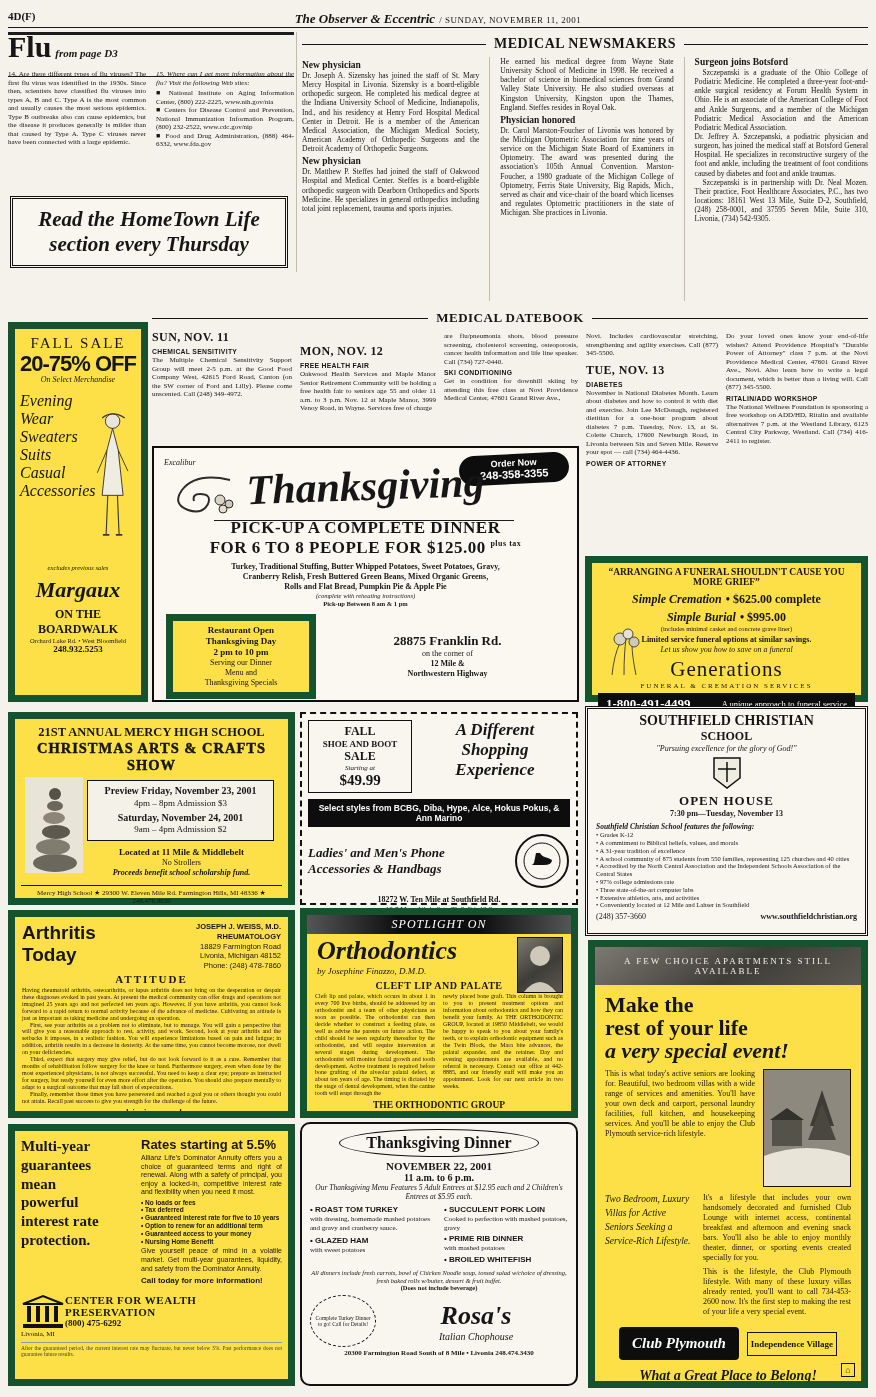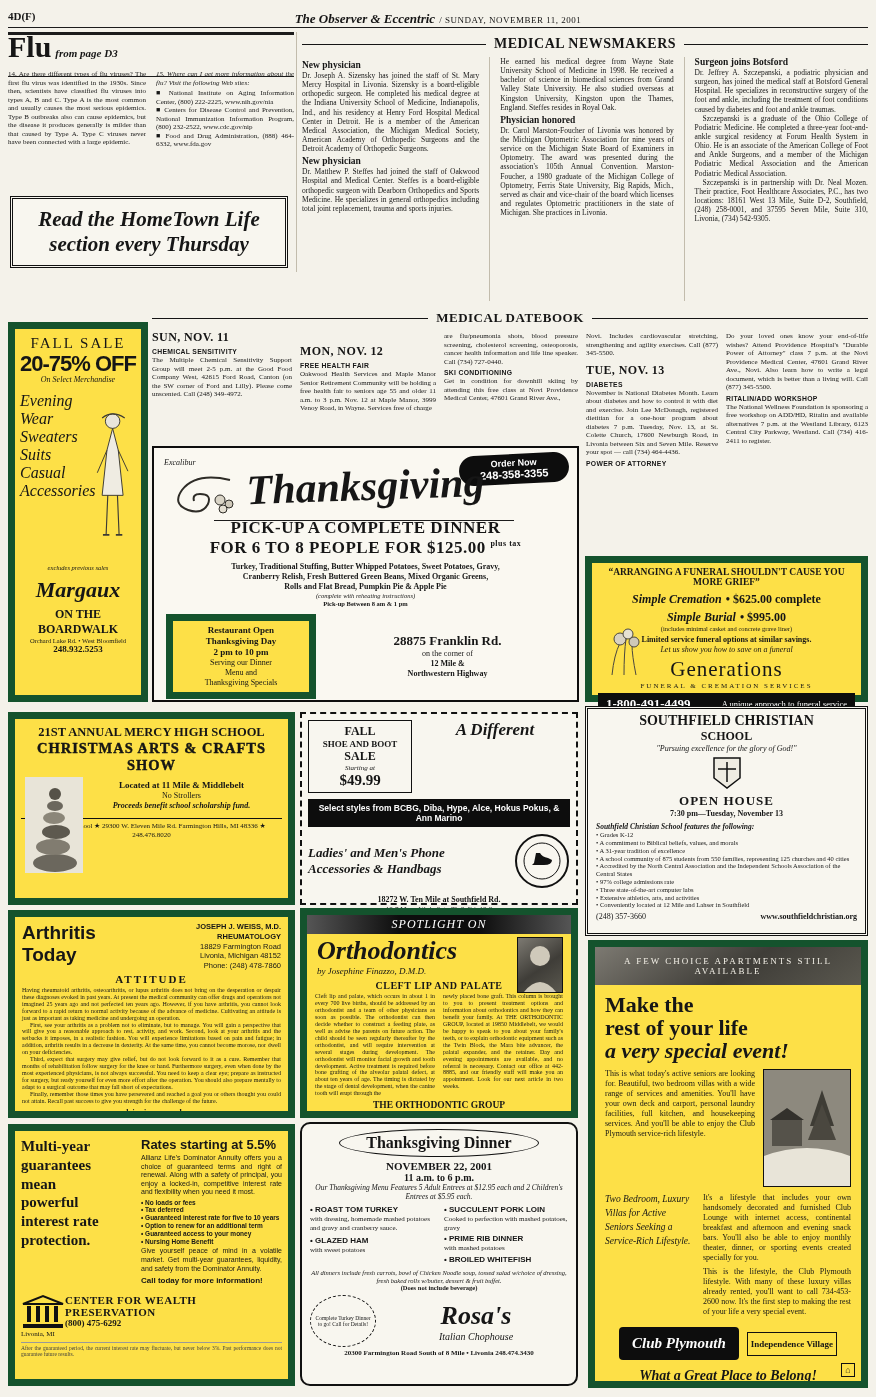--- a/index.html
+++ b/index.html
@@ -87,22 +87,22 @@
       </div>
       <div class="vline" style="position:static;height:244px"></div>
       <div style="width:178px">
         <div class="t75 j">He earned his medical degree from Wayne State University School of Medicine in 1998. He received a bachelor of science in biomedical sciences from Grand Valley State University. He also studied overseas at Kingston University, Kingston upon the Thames, England. Steffes resides in Royal Oak.</div>
         <div class="nh">Physician honored</div>
         <div class="t75 j">Dr. Carol Marston-Foucher of Livonia was honored by the Michigan Optometric Association for nine years of service on the Michigan State Board of Examiners in Optometry. The award was presented during the association's 105th Annual Convention. Marston-Foucher, a 1980 graduate of the Michigan College of Optometry, Ferris State University, Big Rapids, Mich., served as chair and vice-chair of the board which licenses and regulates Optometric practitioners in the state of Michigan. She practices in Livonia.</div>
       </div>
       <div class="vline" style="position:static;height:244px"></div>
       <div style="width:178px">
         <div class="nh" style="margin-top:0">Surgeon joins Botsford</div>
+        <div class="t75 j" style="text-indent:8px">Szczepanski is a graduate of the Ohio College of Podiatric Medicine. He completed a three-year foot-and-ankle surgical residency at Forum Health System in Ohio. He is an associate of the American College of Foot and Ankle Surgeons, and a member of the Michigan Podiatric Medical Association and the American Podiatric Medical Association.</div>
         <div class="t75 j">Dr. Jeffrey A. Szczepanski, a podiatric physician and surgeon, has joined the medical staff at Botsford General Hospital. He specializes in reconstructive surgery of the foot and ankle, including the treatment of foot conditions caused by diabetes and foot and ankle traumas.</div>
-        <div class="t75 j" style="text-indent:8px">Szczepanski is a graduate of the Ohio College of Podiatric Medicine. He completed a three-year foot-and-ankle surgical residency at Forum Health System in Ohio. He is an associate of the American College of Foot and Ankle Surgeons, and a member of the Michigan Podiatric Medical Association and the American Podiatric Medical Association.</div>
         <div class="t75 j" style="text-indent:8px">Szczepanski is in partnership with Dr. Neal Mozen. Their practice, Foot Healthcare Associates, P.C., has two locations: 18161 West 13 Mile, Suite D-2, Southfield, (248) 258-0001, and 37595 Seven Mile, Suite 310, Livonia, (734) 542-9305.</div>
       </div>
     </div>
   </div>
 
   <div class="abs banner" style="left:152px;top:310px;width:716px">
     <div class="ln"></div>
     <div class="b" style="font-size:13px;letter-spacing:.5px">MEDICAL DATEBOOK</div>
     <div class="ln"></div>
   </div>
@@ -237,37 +237,44 @@
       <rect x="0" y="0" width="58" height="96" fill="#e8e4d8"></rect>
       <ellipse cx="30" cy="86" rx="22" ry="9" fill="#6b675d"></ellipse>
       <ellipse cx="28" cy="70" rx="17" ry="8" fill="#817c70"></ellipse>
       <ellipse cx="31" cy="55" rx="14" ry="7" fill="#5d594f"></ellipse>
       <ellipse cx="29" cy="41" rx="11" ry="6" fill="#8b8679"></ellipse>
       <ellipse cx="30" cy="29" rx="8" ry="5" fill="#6b675d"></ellipse>
       <circle cx="30" cy="17" r="6" fill="#565248"></circle>
     </svg>
     <div class="c b" style="font-size:12.5px">21ST ANNUAL MERCY HIGH SCHOOL</div>
     <div class="c b" style="font-size:14.5px;letter-spacing:1px;-webkit-text-stroke:.4px #111">CHRISTMAS ARTS &amp; CRAFTS SHOW</div>
+    <div style="margin:6px 8px 0 66px;border:1px solid #111;padding:4px 2px;background:#f4f1e8">
+      <div class="c b t10">Preview Friday, November 23, 2001</div>
+      <div class="c t9">4pm – 8pm   Admission $3</div>
+      <div class="c b t10" style="margin-top:3px">Saturday, November 24, 2001</div>
+      <div class="c t9">9am – 4pm   Admission $2</div>
+    </div>
     <div class="c b t9" style="margin:6px 0 0 60px">Located at 11 Mile &amp; Middlebelt</div>
     <div class="c t8" style="margin-left:60px">No Strollers</div>
     <div class="c i b t8" style="margin-left:60px">Proceeds benefit school scholarship fund.</div>
     <div style="border-top:1px solid #111;margin-top:7px;padding-top:3px" class="c t7">Mercy High School ★ 29300 W. Eleven Mile Rd. Farmington Hills, MI 48336 ★ 248.476.8020</div>
   </div>
 
   <div class="abs" style="left:300px;top:712px;width:278px;height:193px;border:2px dashed #111;background:#f8f6ef;padding:6px">
     <div style="display:flex;gap:8px">
       <div class="c" style="width:104px;border:1px solid #111;padding:3px 0">
         <div class="b" style="font-size:12px">FALL</div>
         <div class="b" style="font-size:9px">SHOE AND BOOT</div>
         <div class="b" style="font-size:12px">SALE</div>
         <div class="i" style="font-size:7px">Starting at</div>
         <div class="b" style="font-size:15px">$49.99</div>
       </div>
       <div style="flex:1" class="c">
         <div class="script b" style="font-size:17px">A Different</div>
+        <div class="script b" style="font-size:17px">Shopping Experience</div>
       </div>
     </div>
     <div class="blackbar c b sans" style="font-size:8.5px;padding:4px 6px;margin-top:6px">Select styles from BCBG, Diba, Hype, Alce, Hokus Pokus, &amp; Ann Marino</div>
     <div style="display:flex;margin-top:6px;align-items:center">
       <div style="flex:1">
         <div class="script b" style="font-size:13px">Ladies' and Men's Phone</div>
         <div class="script b" style="font-size:13px">Accessories &amp; Handbags</div>
       </div>
       <svg width="56" height="56" viewBox="0 0 56 56">
         <circle cx="28" cy="28" r="26" fill="none" stroke="#111" stroke-width="2"></circle>

